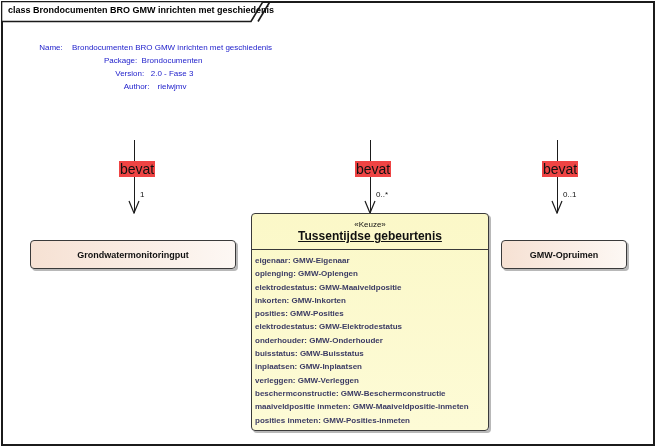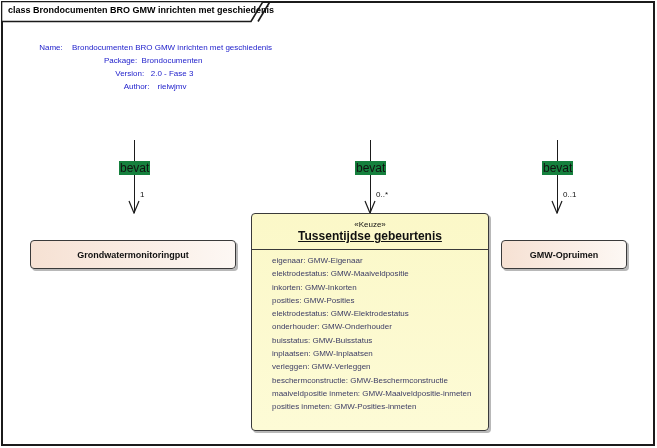--- a/index.html
+++ b/index.html
@@ -56,32 +56,32 @@
   .choice-header{
     box-sizing:border-box;
     height:36px;border-bottom:1px solid #3a3a3a;
     text-align:center;padding-top:5px;
   }
   .stereotype{font-size:8px;color:#111111;line-height:11px;}
   .choice-name{
     font-size:12px;font-weight:bold;color:#111111;
     text-decoration:underline;line-height:13px;text-align:center;
   }
-  .attr-list{padding:4px 4px 0 20px;}
+  .attr-list{padding:4px 4px 0 3px;font-weight:bold;}
   .attr-row{
     font-size:8px;color:#3c3c64;
     height:13.3px;line-height:13.3px;white-space:nowrap;
   }
   
   .connector{position:absolute;top:140px;width:0;height:74px;}
   .conn-line{position:absolute;left:-0.5px;top:0;width:1px;height:73px;background:#1b1b1b;}
   .arrowhead{position:absolute;left:-6px;top:60px;}
   .conn-label{
     position:absolute;top:21px;left:-15px;
-    font-size:12px;color:#111111;background:#15803d;padding:0 1px;
+    font-size:14px;color:#111111;background:#ef4444;padding:0 1px;
   }
   .conn-mult{
     position:absolute;top:50px;left:6px;
     font-size:8px;color:#111111;background:#ffffff;
   }
 </style>
 </head>
 <body>
 
 <div id="canvas">
@@ -140,20 +140,21 @@
     <span class="box-title">Grondwatermonitoringput</span>
   </div>
 
   <div class="uml-box choice-box">
     <div class="choice-header">
       <div class="stereotype">«Keuze»</div>
       <div class="choice-name">Tussentijdse gebeurtenis</div>
     </div>
     <div class="attr-list">
       <div class="attr-row">eigenaar: GMW-Eigenaar</div>
+      <div class="attr-row">oplenging: GMW-Oplengen</div>
       <div class="attr-row">elektrodestatus: GMW-Maaiveldpositie</div>
       <div class="attr-row">inkorten: GMW-Inkorten</div>
       <div class="attr-row">posities: GMW-Posities</div>
       <div class="attr-row">elektrodestatus: GMW-Elektrodestatus</div>
       <div class="attr-row">onderhouder: GMW-Onderhouder</div>
       <div class="attr-row">buisstatus: GMW-Buisstatus</div>
       <div class="attr-row">inplaatsen: GMW-Inplaatsen</div>
       <div class="attr-row">verleggen: GMW-Verleggen</div>
       <div class="attr-row">beschermconstructie: GMW-Beschermconstructie</div>
       <div class="attr-row">maaiveldpositie inmeten: GMW-Maaiveldpositie-inmeten</div>

